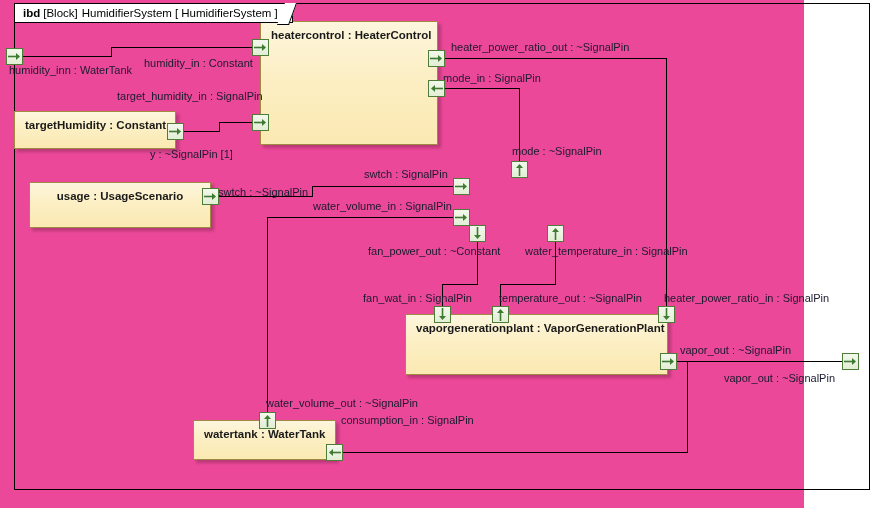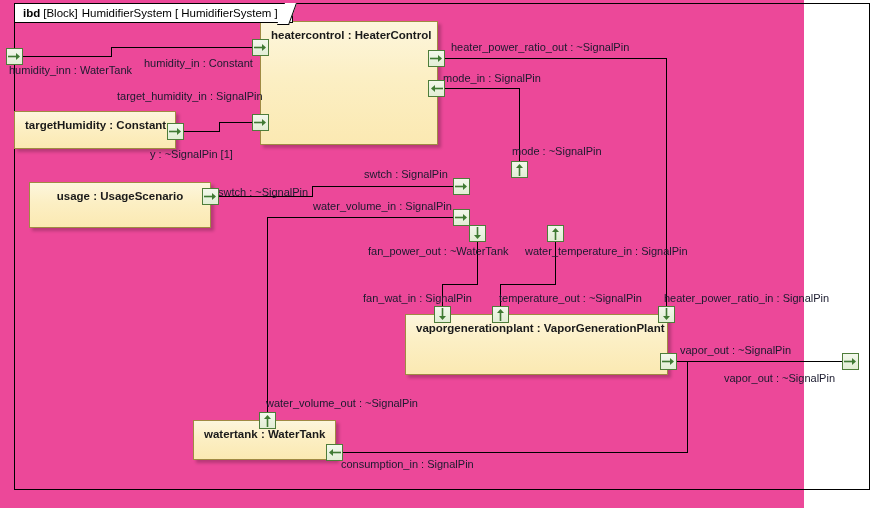--- a/index.html
+++ b/index.html
@@ -327,23 +327,23 @@
   <div class="lbl" style="left:9px; top:64px;">humidity_inn : WaterTank</div>
   <div class="lbl" style="left:144px; top:57px;">humidity_in : Constant</div>
   <div class="lbl" style="left:117px; top:90px;">target_humidity_in : SignalPin</div>
   <div class="lbl" style="left:443px; top:41px;margin-left:8px;">heater_power_ratio_out : ~SignalPin</div>
   <div class="lbl" style="left:443px; top:72px;">mode_in : SignalPin</div>
   <div class="lbl" style="left:150px; top:148px;">y : ~SignalPin [1]</div>
   <div class="lbl" style="left:218px; top:186px;">swtch : ~SignalPin</div>
   <div class="lbl" style="left:364px; top:168px;">swtch : SignalPin</div>
   <div class="lbl" style="left:313px; top:200px;">water_volume_in : SignalPin</div>
   <div class="lbl" style="left:512px; top:145px;">mode : ~SignalPin</div>
-  <div class="lbl" style="left:368px; top:245px;">fan_power_out : ~WaterTank</div>
+  <div class="lbl" style="left:368px; top:245px;">fan_power_out : ~Constant</div>
   <div class="lbl" style="left:525px; top:245px;">water_temperature_in : SignalPin</div>
   <div class="lbl" style="left:363px; top:292px;">fan_wat_in : SignalPin</div>
   <div class="lbl" style="left:499px; top:292px;">temperature_out : ~SignalPin</div>
   <div class="lbl" style="left:664px; top:292px;">heater_power_ratio_in : SignalPin</div>
   <div class="lbl" style="left:680px; top:344px;">vapor_out : ~SignalPin</div>
   <div class="lbl" style="left:724px; top:372px;">vapor_out : ~SignalPin</div>
   <div class="lbl" style="left:266px; top:397px;">water_volume_out : ~SignalPin</div>
-  <div class="lbl" style="left:341px; top:458px;text-align:right;">consumption_in : SignalPin</div>
+  <div class="lbl" style="left:341px; top:414px;text-align:right;">consumption_in : SignalPin</div>
 
 </div>
 
 </body></html>

